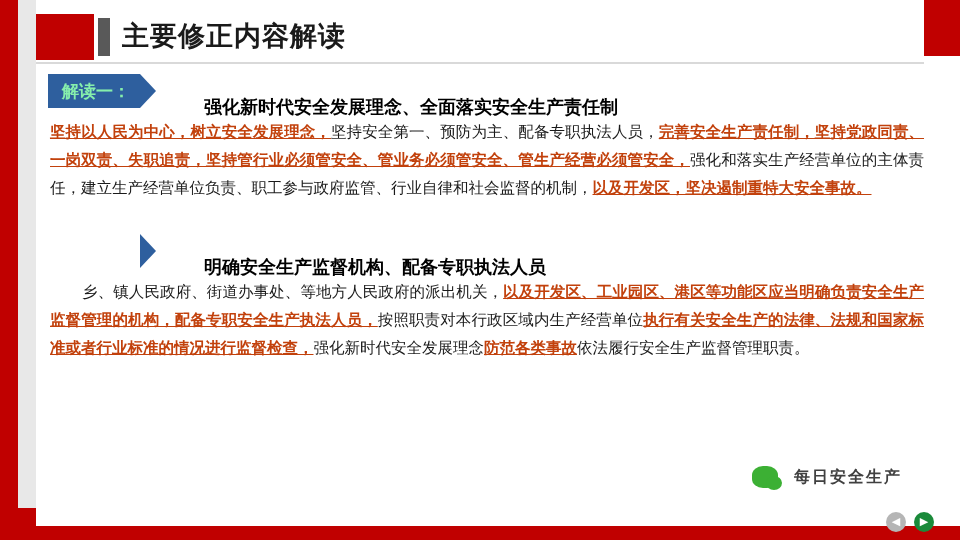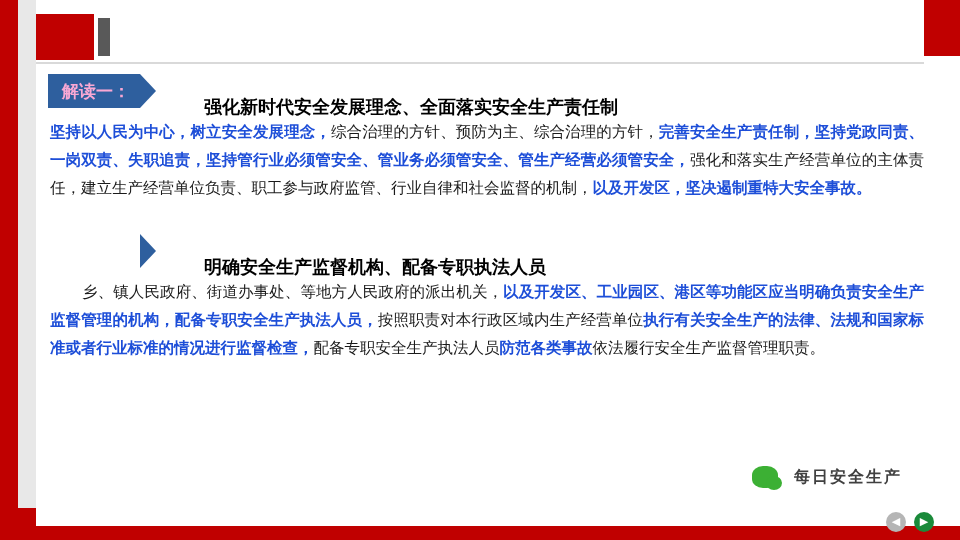--- a/index.html
+++ b/index.html
@@ -51,41 +51,41 @@
   
   .content{
     position:absolute;left:40px;top:74px;width:890px;height:400px;
   }
   .section{position:relative;margin-bottom:6px;}
   .sec-head{
     position:relative;height:34px;margin-bottom:10px;
   }
   .tag{
     position:absolute;left:8px;top:0;height:34px;
-    background:#2e5f9e;color:#f9a8d4;font-weight:bold;font-size:17px;
+    background:#2e5f9e;color:#86efac;font-weight:bold;font-size:17px;
     line-height:34px;padding:0 10px 0 14px;
     box-sizing:border-box;
   }
   .tag-arrow{
     position:absolute;top:0;width:0;height:0;
     border-top:17px solid transparent;
     border-bottom:17px solid transparent;
     border-left:16px solid #2e5f9e;
   }
   .sec-title{
     position:absolute;top:0;height:34px;line-height:34px;
     font-size:18px;font-weight:bold;color:#000000;margin-top:16px;
   }
   .para{
     font-size:15.5px;line-height:28px;color:#1a1a1a;
     text-align:justify;
     padding:0 6px 0 10px;
     font-family:"DejaVu Sans","Liberation Sans",sans-serif;
   }
-  .para .hl{color:#1d4ed8;font-weight:bold;}
+  .para .hl{color:#c2410c;font-weight:bold;text-decoration:underline;}
   .indent{display:inline-block;width:32px;}
   
   .wechat{
     position:absolute;right:58px;bottom:52px;
     display:flex;align-items:center;gap:8px;
   }
   .wechat-icon{
     width:26px;height:22px;background:#3cb034;border-radius:11px/9px;
     position:relative;margin-right:8px;
   }
@@ -114,42 +114,43 @@
 <div class="frame-left"></div>
 <div class="frame-left-inner"></div>
 <div class="top-red-right"></div>
 <div class="top-white-gap"></div>
 <div class="frame-bottom"></div>
 <div class="frame-bottom-inner"></div>
 
 <div class="header">
   <div class="header-bar"></div>
   <div class="header-tab"></div>
+  <div class="header-title">主要修正内容解读</div>
 </div>
 <div class="header-rule"></div>
 
 <div class="content">
 
   <div class="section">
     <div class="sec-head">
       <div class="tag" id="tag1">解读一：</div>
       <div class="tag-arrow" id="arrow1" style="left: 100px;"></div>
       <div class="sec-title" id="title1" style="left: 164px;">强化新时代安全发展理念、全面落实安全生产责任制</div>
     </div>
-    <div class="para" id="para1"><span class="hl">坚持以人民为中心，树立安全发展理念，</span><span>综合治理的方针、预防为主、综合治理的方针，</span><span class="hl">完善安全生产责任制，坚持党政同责、一岗双责、失职追责，坚持管行业必须管安全、管业务必须管安全、管生产经营必须管安全，</span><span>强化和落实生产经营单位的主体责任，建立生产经营单位负责、职工参与政府监管、行业自律和社会监督的机制，</span><span class="hl">以及开发区，坚决遏制重特大安全事故。</span></div>
+    <div class="para" id="para1"><span class="hl">坚持以人民为中心，树立安全发展理念，</span><span>坚持安全第一、预防为主、配备专职执法人员，</span><span class="hl">完善安全生产责任制，坚持党政同责、一岗双责、失职追责，坚持管行业必须管安全、管业务必须管安全、管生产经营必须管安全，</span><span>强化和落实生产经营单位的主体责任，建立生产经营单位负责、职工参与政府监管、行业自律和社会监督的机制，</span><span class="hl">以及开发区，坚决遏制重特大安全事故。</span></div>
   </div>
 
   <div style="height:26px"></div>
 
   <div class="section">
     <div class="sec-head">
       <div class="tag-arrow" id="arrow2" style="left: 100px;"></div>
       <div class="sec-title" id="title2" style="left: 164px;">明确安全生产监督机构、配备专职执法人员</div>
     </div>
-    <div class="para" id="para2"><span class="indent"></span><span>乡、镇人民政府、街道办事处、等地方人民政府的派出机关，</span><span class="hl">以及开发区、工业园区、港区等功能区应当明确负责安全生产监督管理的机构，配备专职安全生产执法人员，</span><span>按照职责对本行政区域内生产经营单位</span><span class="hl">执行有关安全生产的法律、法规和国家标准或者行业标准的情况进行监督检查，</span><span>配备专职安全生产执法人员</span><span class="hl">防范各类事故</span><span>依法履行安全生产监督管理职责。</span></div>
+    <div class="para" id="para2"><span class="indent"></span><span>乡、镇人民政府、街道办事处、等地方人民政府的派出机关，</span><span class="hl">以及开发区、工业园区、港区等功能区应当明确负责安全生产监督管理的机构，配备专职安全生产执法人员，</span><span>按照职责对本行政区域内生产经营单位</span><span class="hl">执行有关安全生产的法律、法规和国家标准或者行业标准的情况进行监督检查，</span><span>强化新时代安全发展理念</span><span class="hl">防范各类事故</span><span>依法履行安全生产监督管理职责。</span></div>
   </div>
 
 </div>
 
 <div class="wechat">
   <div class="wechat-icon"></div>
   <div class="wechat-text">每日安全生产</div>
 </div>
 
 <div class="nav">

